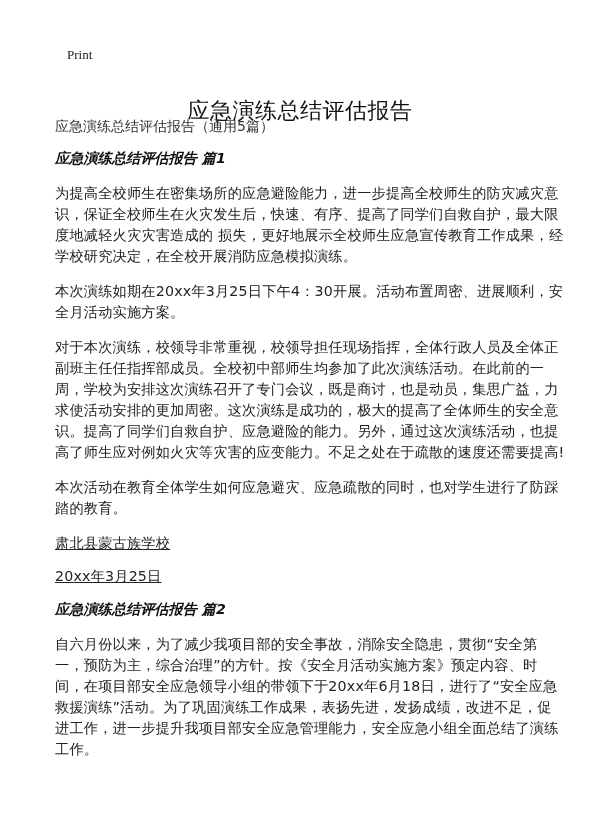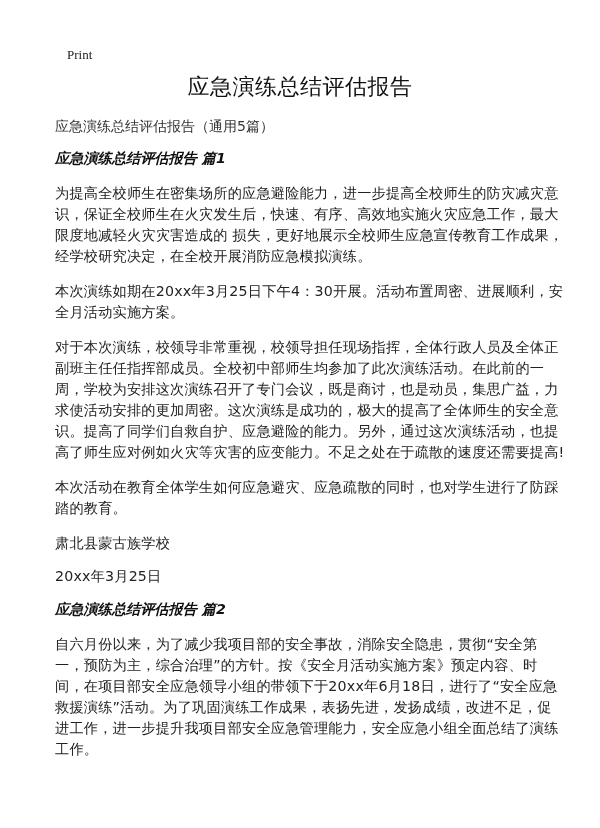--- a/index.html
+++ b/index.html
@@ -1,38 +1,38 @@
 <!DOCTYPE html>
 <html><head>
   <meta charset="utf-8">
   <style>
     html, body { margin: 0; padding: 0; background: #ffffff; }
     body { width: 600px; height: 828px; overflow: hidden; position: relative;
       font-family: "DejaVu Sans", "Liberation Sans", sans-serif; color: #222; }
     .page { position: absolute; left: 55px; top: 0; width: 510px; }
     .print { position: absolute; top: 47px; left: 12px; font-family: "Liberation Serif", "DejaVu Serif", serif; font-size: 13px; color: #222; }
-    .title { position: absolute; top: 72px; left: -55px; width: 600px; text-align: center; font-size: 22px; font-weight: normal; color: #111; margin: 0; letter-spacing: 0.5px; }
+    .title { position: absolute; top: 96px; left: -55px; width: 600px; text-align: center; font-size: 22px; font-weight: normal; color: #111; margin: 0; letter-spacing: 0.5px; }
     .subtitle { position: absolute; top: 118px; left: 0; font-size: 14px; color: #333; }
     .flow { position: absolute; top: 148px; left: 0; width: 510px; }
     .para { font-size: 14.2px; line-height: 21px; margin: 0 0 14px 0; color: #222; letter-spacing: 0.2px; }
     .heading { font-size: 14.2px; font-weight: bold; margin: 0 0 14px 0; line-height: 21px; color: #111; font-style: italic; }
-    .short { margin-bottom: 12px; }
+    .short { margin-bottom: 12px; text-decoration: underline; }
   </style>
 </head>
 <body>
 
 <div class="page">
   <div class="print">Print</div>
   <h1 class="title">应急演练总结评估报告</h1>
   <div class="subtitle">应急演练总结评估报告（通用5篇）</div>
 
   <div class="flow">
 
     <div class="heading">应急演练总结评估报告 篇1</div>
-    <p class="para">为提高全校师生在密集场所的应急避险能力，进一步提高全校师生的防灾减灾意识，保证全校师生在火灾发生后，快速、有序、高效地实施火灾应急工作，最大限度地减轻火灾灾害造成的 损失，更好地展示全校师生应急宣传教育工作成果，经学校研究决定，在全校开展消防应急模拟演练。</p>
+    <p class="para">为提高全校师生在密集场所的应急避险能力，进一步提高全校师生的防灾减灾意识，保证全校师生在火灾发生后，快速、有序、提高了同学们自救自护，最大限度地减轻火灾灾害造成的 损失，更好地展示全校师生应急宣传教育工作成果，经学校研究决定，在全校开展消防应急模拟演练。</p>
     <p class="para">本次演练如期在20xx年3月25日下午4：30开展。活动布置周密、进展顺利，安全月活动实施方案。</p>
     <p class="para">对于本次演练，校领导非常重视，校领导担任现场指挥，全体行政人员及全体正副班主任任指挥部成员。全校初中部师生均参加了此次演练活动。在此前的一周，学校为安排这次演练召开了专门会议，既是商讨，也是动员，集思广益，力求使活动安排的更加周密。这次演练是成功的，极大的提高了全体师生的安全意识。提高了同学们自救自护、应急避险的能力。另外，通过这次演练活动，也提高了师生应对例如火灾等灾害的应变能力。不足之处在于疏散的速度还需要提高!</p>
     <p class="para">本次活动在教育全体学生如何应急避灾、应急疏散的同时，也对学生进行了防踩踏的教育。</p>
     <p class="para short">肃北县蒙古族学校</p>
     <p class="para short">20xx年3月25日</p>
 
     <div class="heading">应急演练总结评估报告 篇2</div>
     <p class="para">自六月份以来，为了减少我项目部的安全事故，消除安全隐患，贯彻“安全第一，预防为主，综合治理”的方针。按《安全月活动实施方案》预定内容、时间，在项目部安全应急领导小组的带领下于20xx年6月18日，进行了“安全应急救援演练”活动。为了巩固演练工作成果，表扬先进，发扬成绩，改进不足，促进工作，进一步提升我项目部安全应急管理能力，安全应急小组全面总结了演练工作。</p>
   </div>
 </div>

